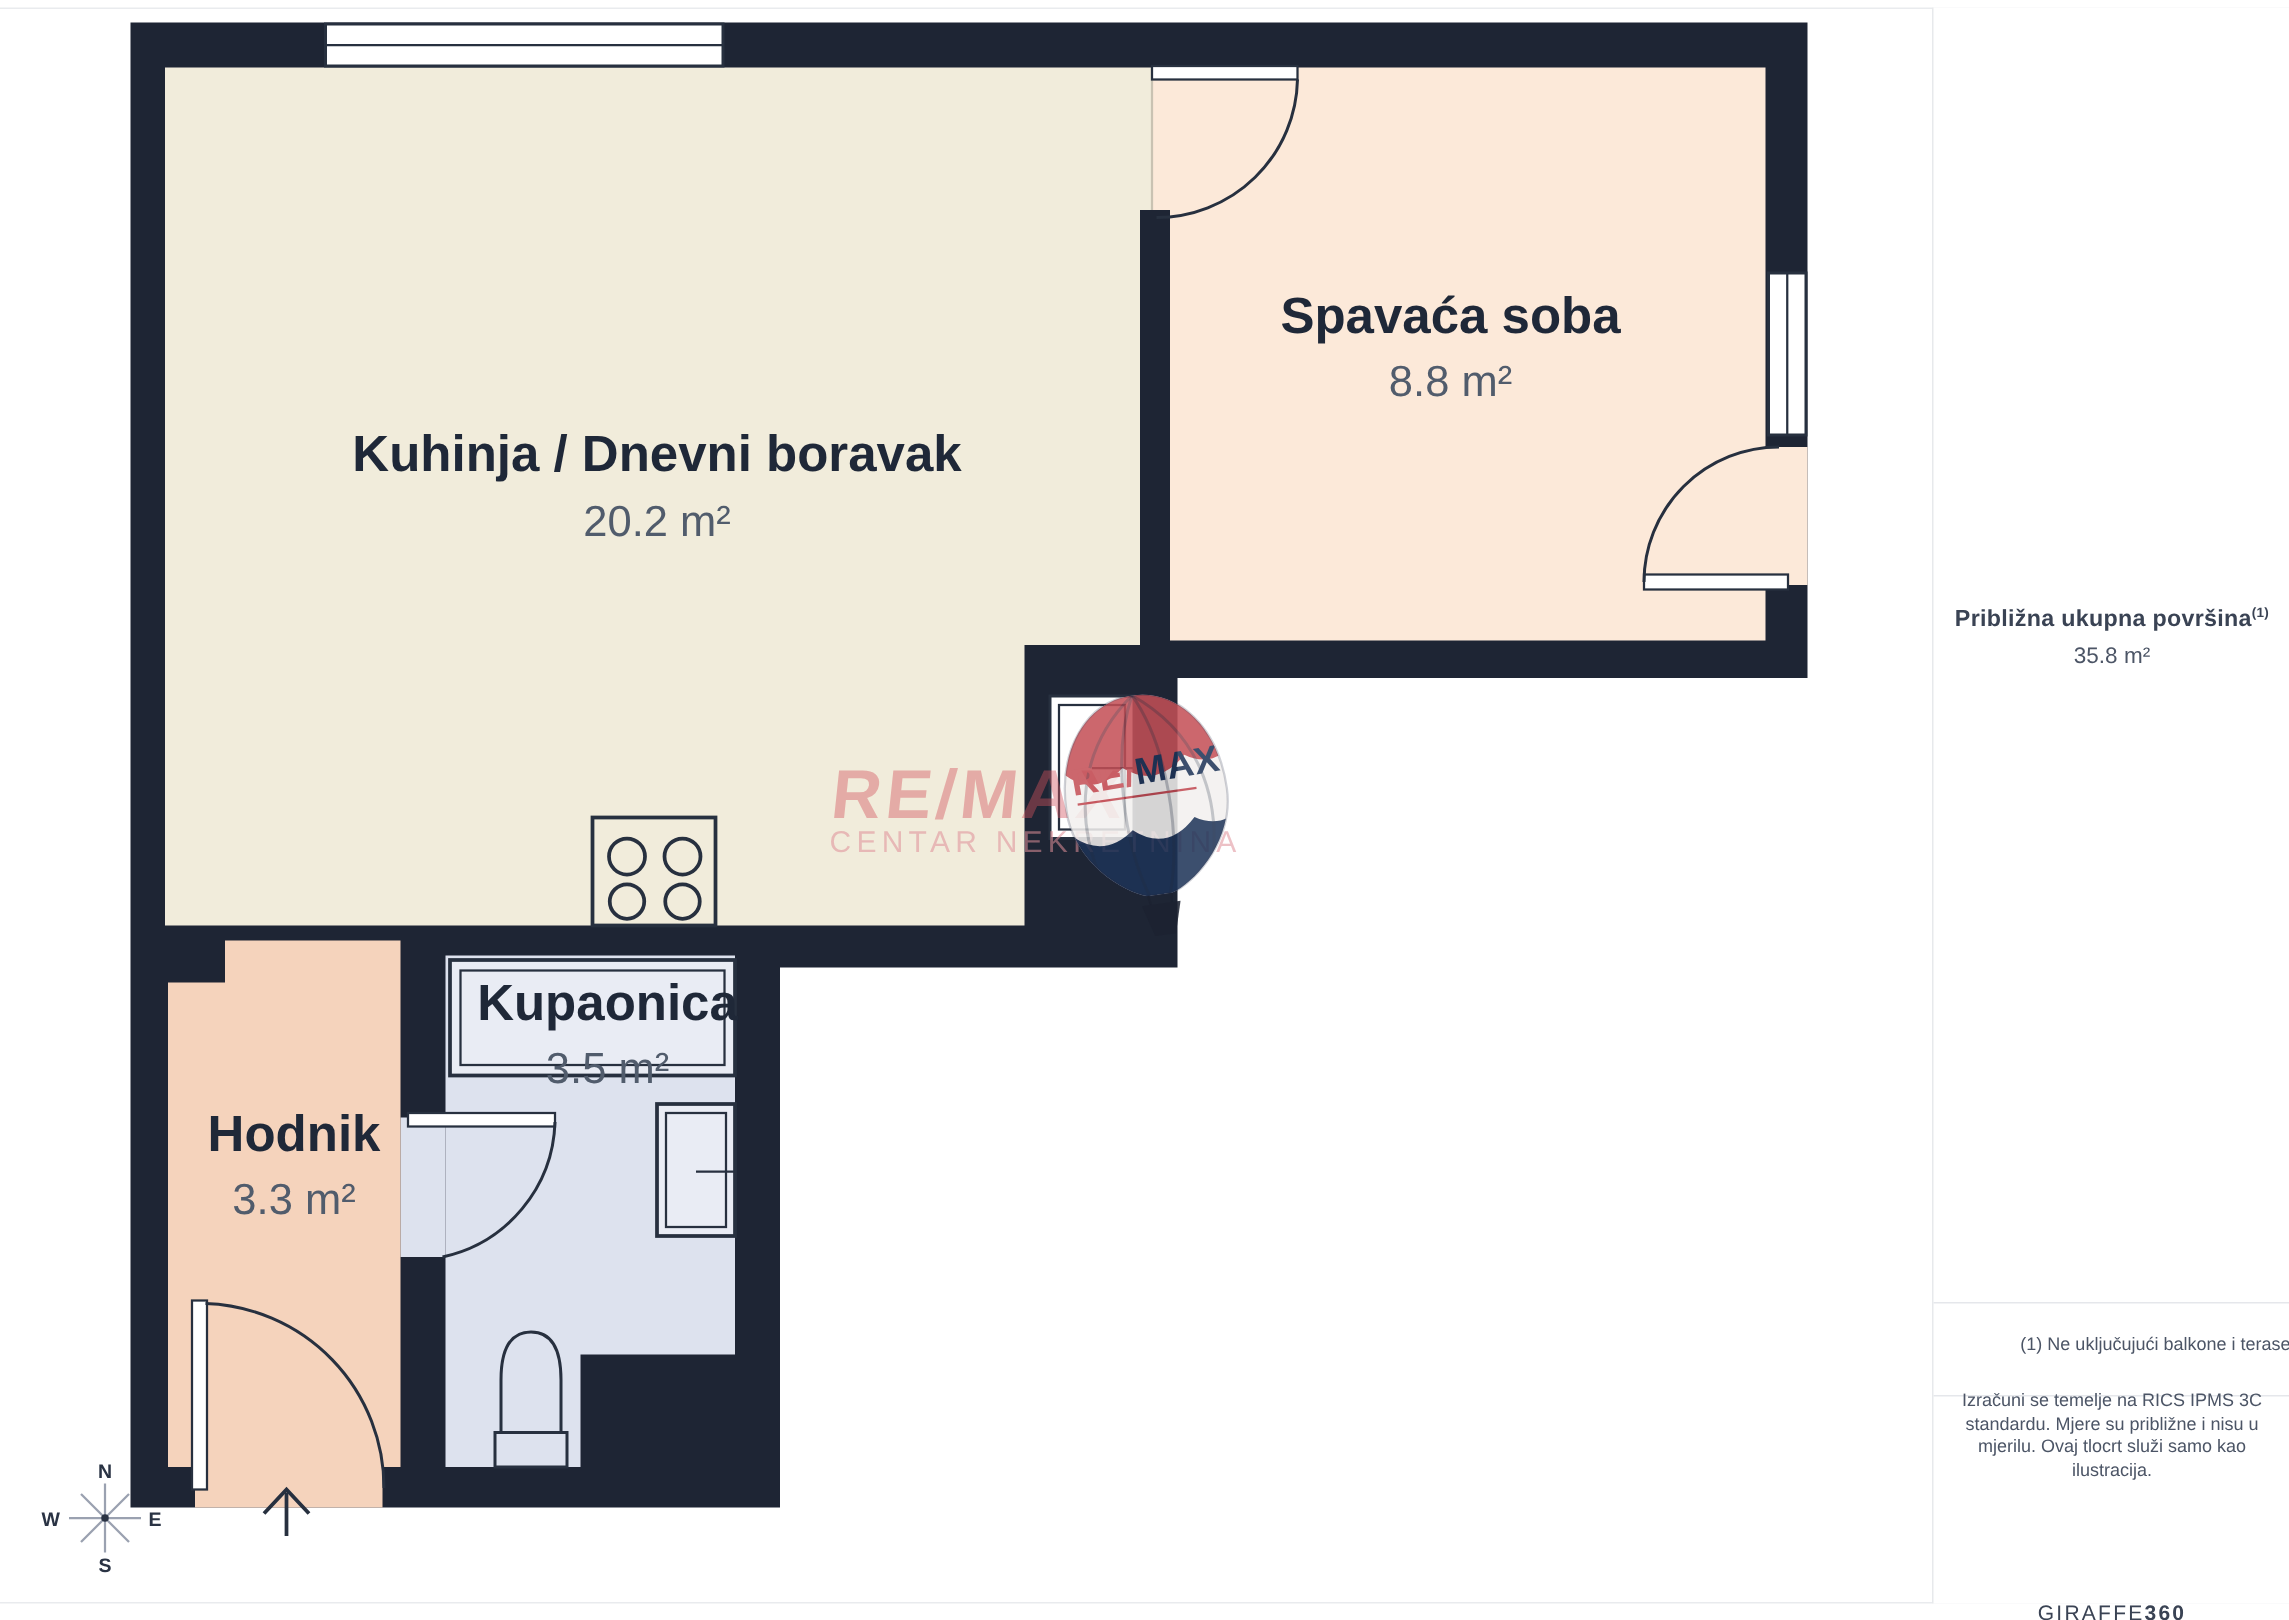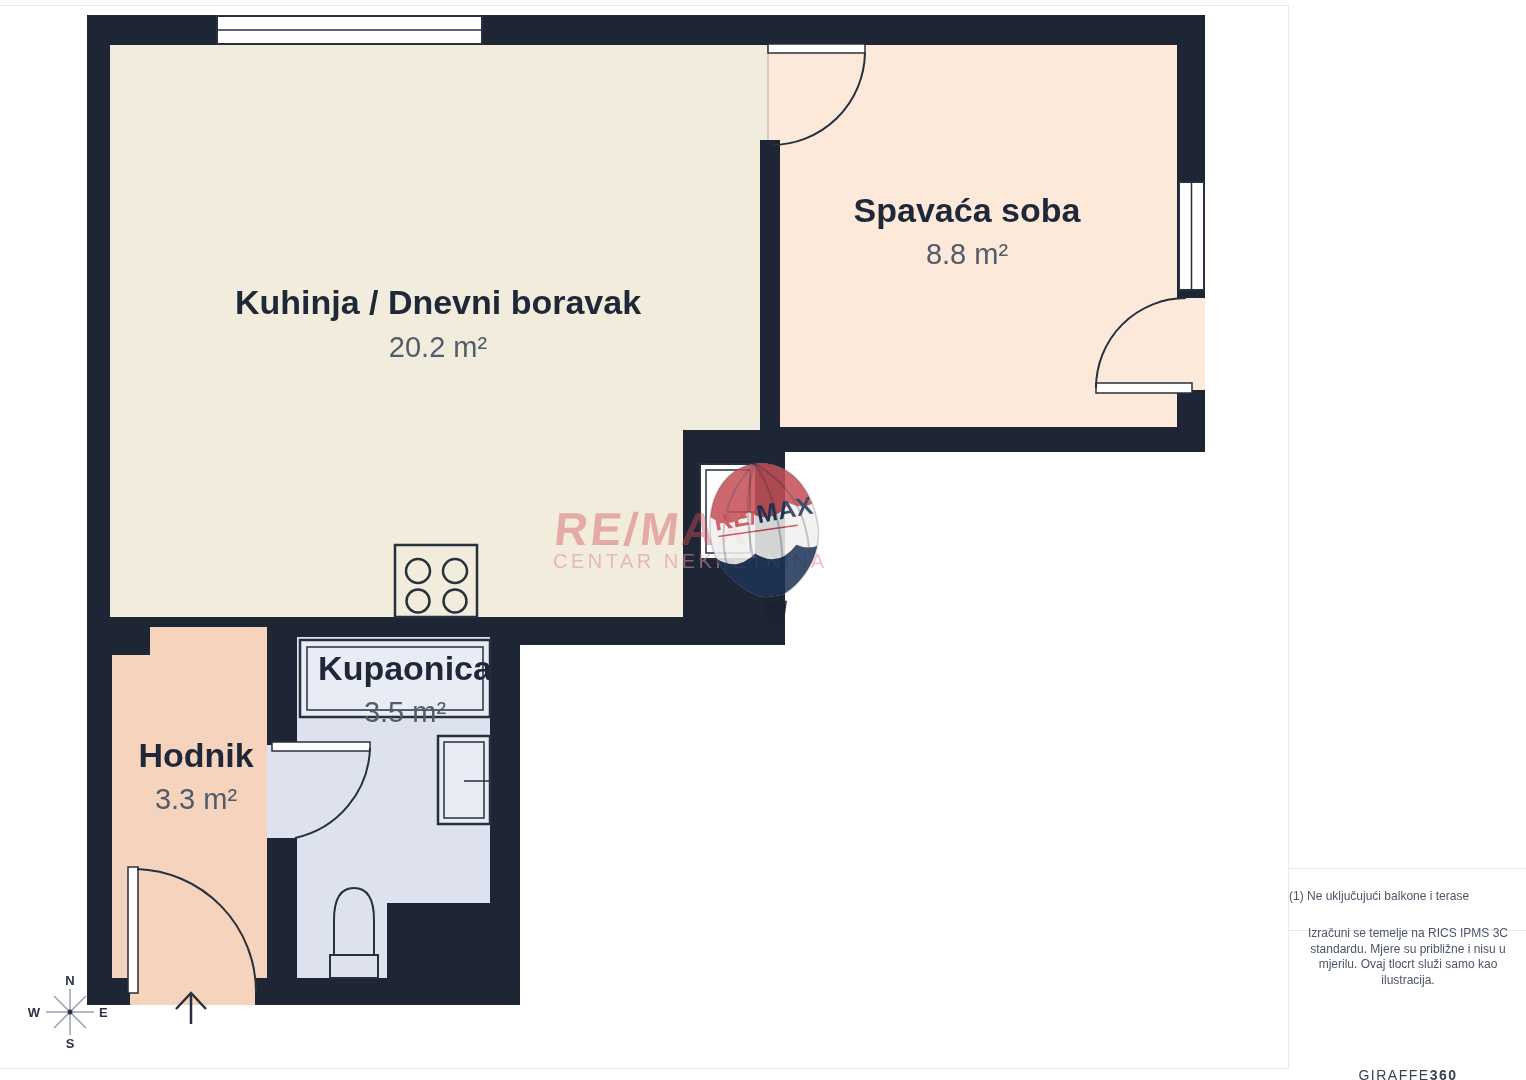--- a/index.html
+++ b/index.html
@@ -17,21 +17,21 @@
     border-left:1px solid #e7e9ec;background:#fff;
   }
   .sidebar-total{position:absolute;top:398px;left:0;width:100%;text-align:center;}
   .sidebar-total .t-label{font-size:15.5px;font-weight:bold;color:#3a4354;letter-spacing:.2px;}
   .sidebar-total .t-label sup{font-size:9px;}
   .sidebar-total .t-value{margin-top:7px;font-size:15px;color:#4c5566;}
   .sb-divider{position:absolute;left:0;width:100%;height:1px;background:#e5e7eb;}
   .sb-divider.d1{top:863px;}
   .sb-divider.d2{top:925px;}
   .sidebar-footnote{
-    position:absolute;top:884px;left:0;width:100%;text-align:left;
+    position:absolute;top:884px;left:0;width:100%;text-align:right;
     font-size:12px;color:#4c5566;
   }
   .sidebar-disclaimer{
     position:absolute;top:921px;left:14px;width:210px;text-align:center;
     font-size:12px;line-height:15.5px;color:#4c5566;
   }
   .sidebar-brand{
     position:absolute;top:1062px;left:0;width:100%;text-align:center;
     font-size:14px;color:#3a4354;letter-spacing:1.5px;
   }
@@ -168,20 +168,24 @@
       </g>
     </g>
 
     <g stroke="#27303f" stroke-width="2.5" fill="none">
       <line x1="191" y1="1024" x2="191" y2="995"></line>
       <path d="M 176,1009 L 191,993 L 206,1009"></path>
     </g>
   </svg>
 
   <div class="sidebar">
+    <div class="sidebar-total">
+      <div class="t-label"><span>Približna ukupna površina</span><sup>(1)</sup></div>
+      <div class="t-value">35.8 m²</div>
+    </div>
 
     <div class="sb-divider d1"></div>
     <div class="sidebar-footnote">(1) Ne uključujući balkone i terase</div>
     <div class="sb-divider d2"></div>
 
     <div class="sidebar-disclaimer">Izračuni se temelje na RICS IPMS 3C standardu. Mjere su približne i nisu u mjerilu. Ovaj tlocrt služi samo kao ilustracija.</div>
 
     <div class="sidebar-brand">
       <span class="b-name">GIRAFFE</span><span class="b-suffix">360</span>
     </div>

